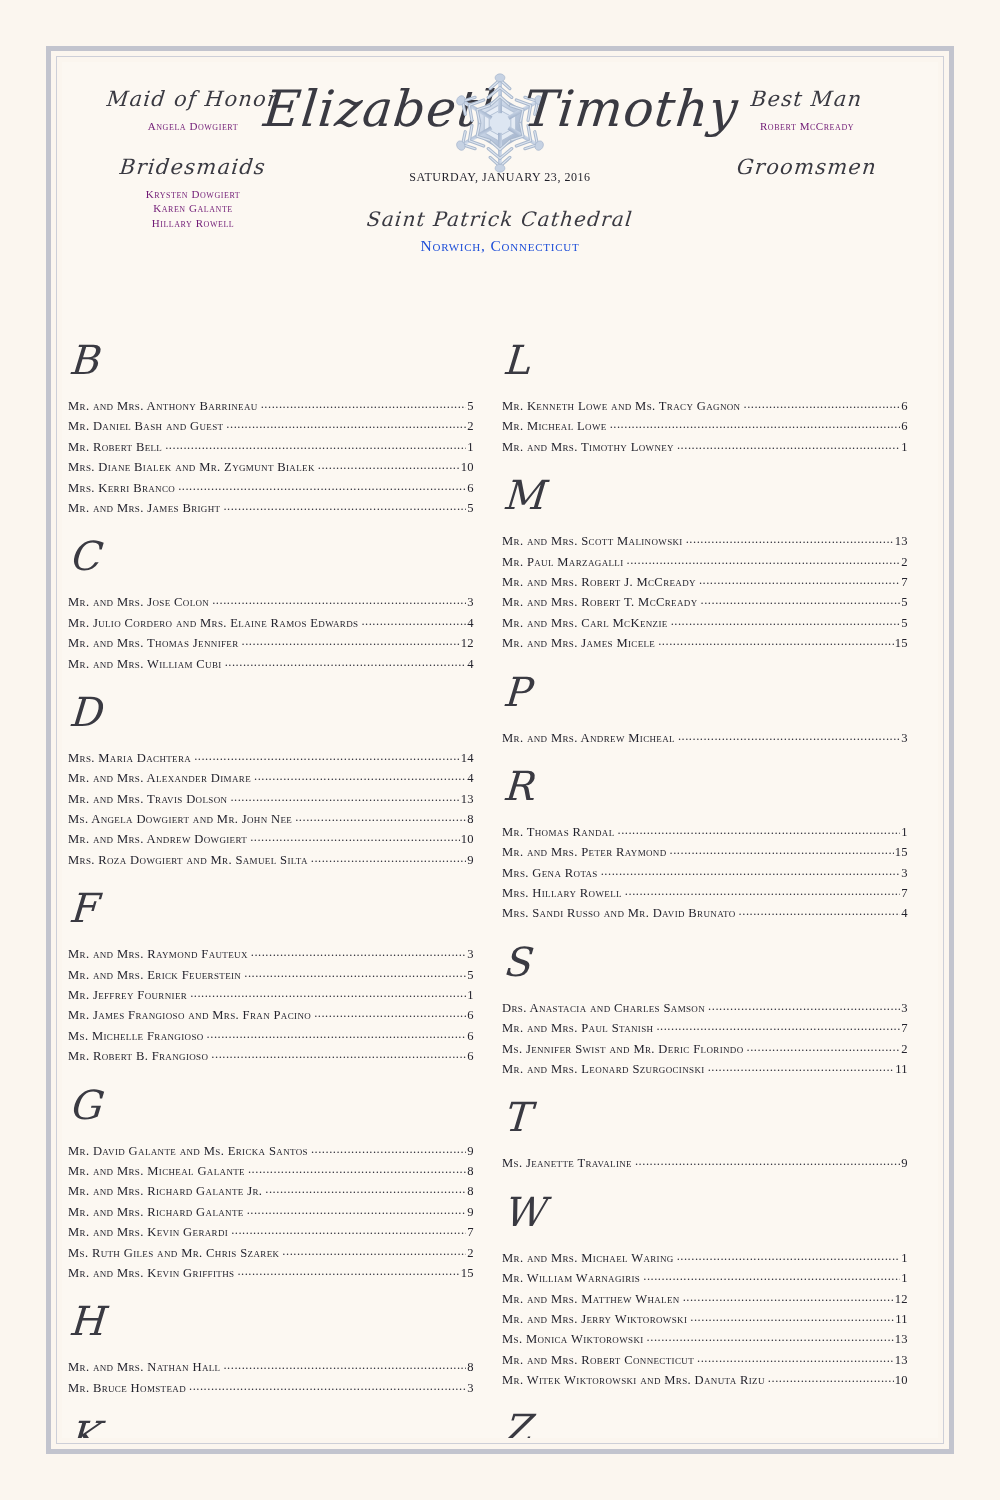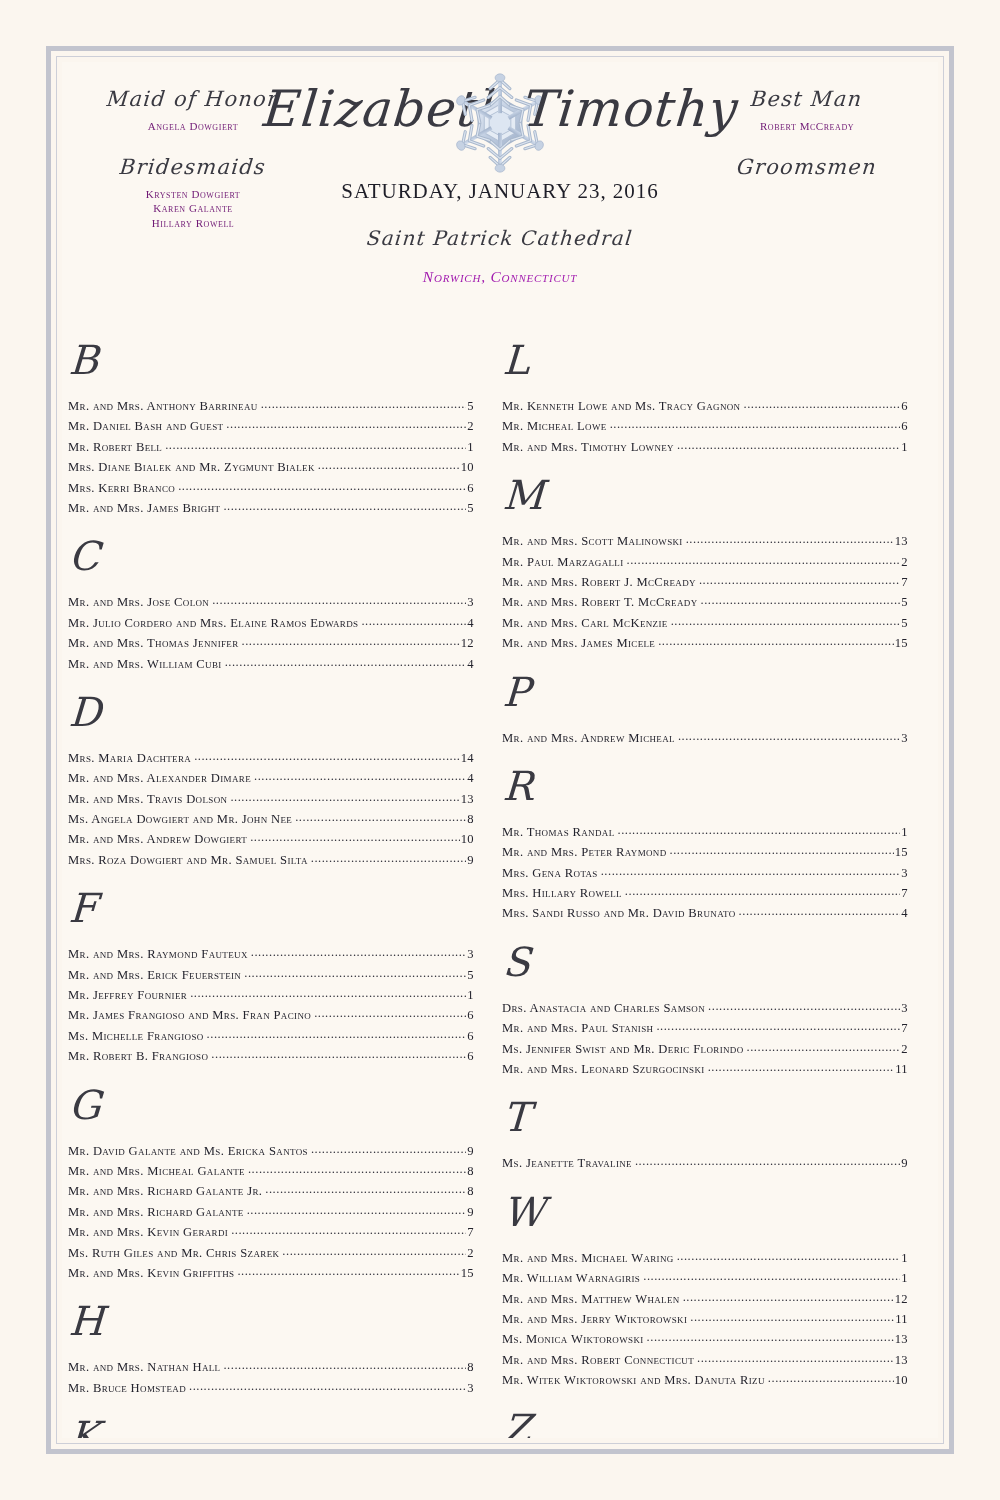--- a/index.html
+++ b/index.html
@@ -122,37 +122,36 @@
   .snowflake {
     position: absolute;
     left: 50%;
     top: 2px;
     transform: translateX(-50%);
     width: 118px;
     height: 118px;
   }
 
   .date-line {
-    margin-top: 9px;
+    margin-top: 0;
     font-family: "Liberation Serif", serif;
-    font-size: 21px;
+    font-size: 12px;
     letter-spacing: 0.045em;
     color: #1e1e28;
   }
   .venue-script {
     margin-top: 22px;
     font-size: 20px;
   }
   .city-line {
-    margin-top: 18px;
+    margin-top: 6px;
     font-size: 15.5px;
     font-variant: small-caps;
     letter-spacing: 0.05em;
-    color: #a21caf;
-    font-style: italic;
+    color: #1d4ed8;
   }
 
   
   .columns {
     position: relative;
     display: flex;
     gap: 28px;
     padding: 0 6px;
   }
   .column { width: 406px; }

